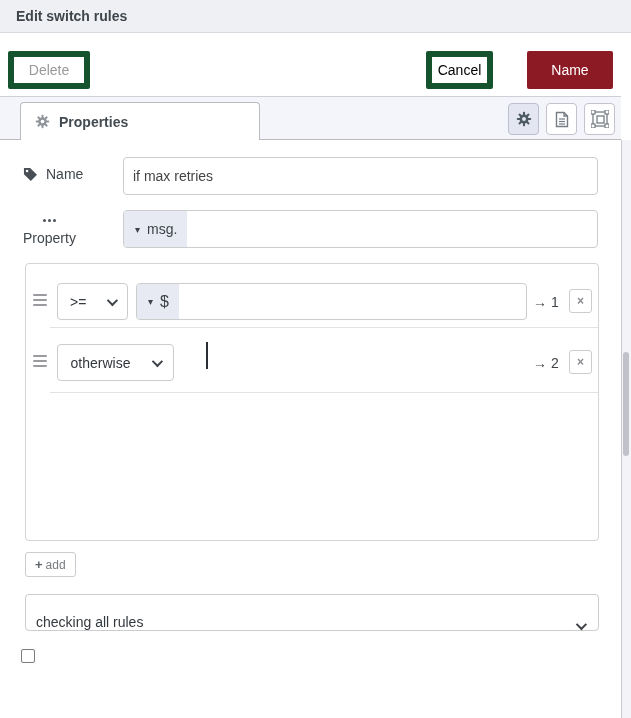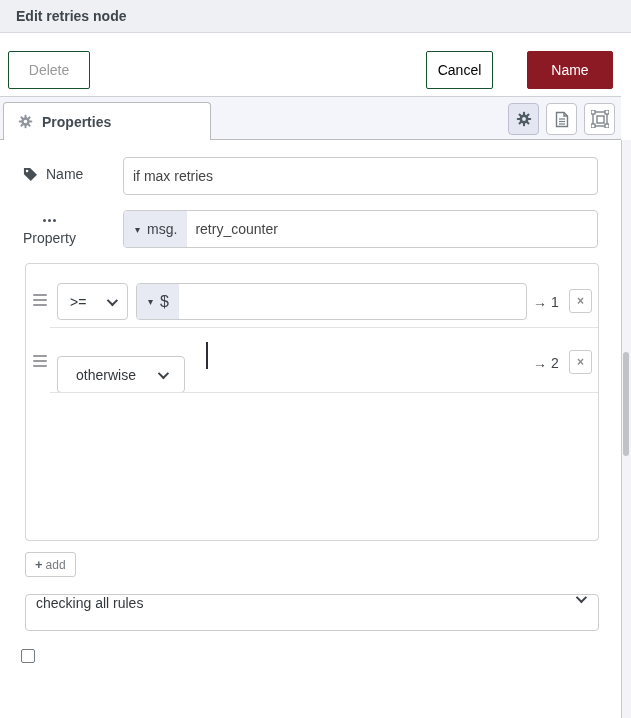--- a/index.html
+++ b/index.html
@@ -19,39 +19,39 @@
     border-bottom: 1px solid #d8d9df;
     display: flex; align-items: center;
     padding-left: 16px;
     font-size: 14px; font-weight: bold; color: #3e464c;
   }
 
   
   .btn {
     display: flex; align-items: center; justify-content: center;
     font-size: 14px; border-radius: 2px; cursor: pointer;
-    border: 1px solid #14532d; background: #fff; color: #999;
+    border: 6px solid #14532d; background: #fff; color: #999;
     height: 38px;
   }
   .btn-delete { left: 8px; top: 51px; width: 82px; }
   .btn-cancel { left: 426px; top: 51px; width: 67px; color: #000000; }
   .btn-done {
     left: 527px; top: 51px; width: 86px;
     background: #8c1a25; border-color: #8c1a25; color: #ffffff;
   }
 
   
   .tabbar {
     left: 0; top: 96px; width: 621px; height: 44px;
     background: #f4f5fa;
     border-top: 1px solid #cfcfd6;
     border-bottom: 1px solid #bbbbbb;
   }
   .tab-properties {
-    left: 3px; top: 102px; width: 208px; height: 38px;
+    left: 20px; top: 102px; width: 240px; height: 38px;
     background: #ffffff;
     border: 1px solid #bbbbbb; border-bottom: none;
     border-radius: 4px 4px 0 0;
     display: flex; align-items: center; gap: 9px;
     padding-left: 14px;
     font-size: 14px; font-weight: bold; color: #434b52;
     z-index: 2;
   }
   .icon-btn {
     top: 103px; width: 31px; height: 32px;
@@ -128,42 +128,42 @@
     border: 1px solid #cccccc; border-radius: 3px; background: #fff;
     display: flex; align-items: center; gap: 3px;
     font-size: 12px; color: #777c82; cursor: pointer;
   }
   .add-plus { font-weight: bold; font-size: 13px; color: #5d646b; }
 
   
   .mode-select {
     left: 25px; top: 594px; width: 574px; height: 37px;
     border: 1px solid #cccccc; border-radius: 4px; background: #fff;
-    display: flex; align-items: flex-start; justify-content: space-between;
+    display: flex; align-items: flex-end; justify-content: space-between;
     padding: 0 14px 0 10px; font-size: 14px; color: #33383d; cursor: pointer;
   }
   .chk-row { left: 21px; top: 649px; display: flex; align-items: center; gap: 8px; }
   .chk-box {
     width: 14px; height: 14px; border: 1px solid #767b80;
     border-radius: 2px; background: #fff; cursor: pointer;
   }
   .chk-label { font-size: 14px; color: #3c4146; }
 
   
   .scroll-divider { left: 621px; top: 140px; width: 1px; height: 578px; background: #c9cad1; }
   .scroll-track { left: 622px; top: 140px; width: 9px; height: 578px; background: #f3f3f8; }
   .scroll-thumb { left: 623px; top: 352px; width: 6px; height: 104px; background: #c1c2c9; border-radius: 3px; cursor: pointer; }
 
   svg { display: block; }
 </style>
 </head>
 <body>
 
 <div class="abs dlg-header">
-  <span>Edit retries node</span>
+  <span>Edit switch rules</span>
 </div>
 
 <div class="abs btn btn-delete">Delete</div>
 <div class="abs btn btn-cancel">Cancel</div>
 <div class="abs btn btn-done">Name</div>
 
 <div class="abs tabbar"></div>
 
 <div class="abs tab-properties">
   <span>
@@ -240,21 +240,20 @@
       <i></i>
       <i></i>
     </span>
   <span>Property</span>
 </div>
 <div class="abs typed-input" style="left:123px; top:210px; width:475px; height:38px;">
   <span class="ti-prefix">
     <span class="ti-caret">▾</span>
     <span>msg.</span>
   </span>
-  <input class="ti-value" type="text" value="retry_counter" style="">
 </div>
 
 <div class="abs rules-box"></div>
 
 <div class="abs grip" style="left:33px; top:294px;">
     <i></i>
     <i></i>
     <i></i>
   </div>
 <div class="abs fake-select" style="left:57px; top:283px; width:71px; height:37px;">
@@ -271,21 +270,21 @@
   <span>→</span> <span>1</span>
 </div>
 <div class="abs rule-close" style="left:569px; top:289px;">×</div>
 <div class="abs rule-sep" style="top:327px;"></div>
 
 <div class="abs grip" style="left:33px; top:355px;">
     <i></i>
     <i></i>
     <i></i>
   </div>
-<div class="abs fake-select" style="left:57px; top:344px; width:128px; height:37px; justify-content:center; gap:22px;margin-top:12px;">
+<div class="abs fake-select" style="left:57px; top:344px; width:117px; height:37px; justify-content:center; gap:22px;">
   <span>otherwise</span>
   <span class="chev"></span>
 </div>
 <div class="abs text-cursor" style="left:206px; top:342px;"></div>
 <div class="abs rule-output" style="left:533px; top:355px;">
   <span>→</span> <span>2</span>
 </div>
 <div class="abs rule-close" style="left:569px; top:350px;">×</div>
 <div class="abs rule-sep" style="top:392px;"></div>
 

